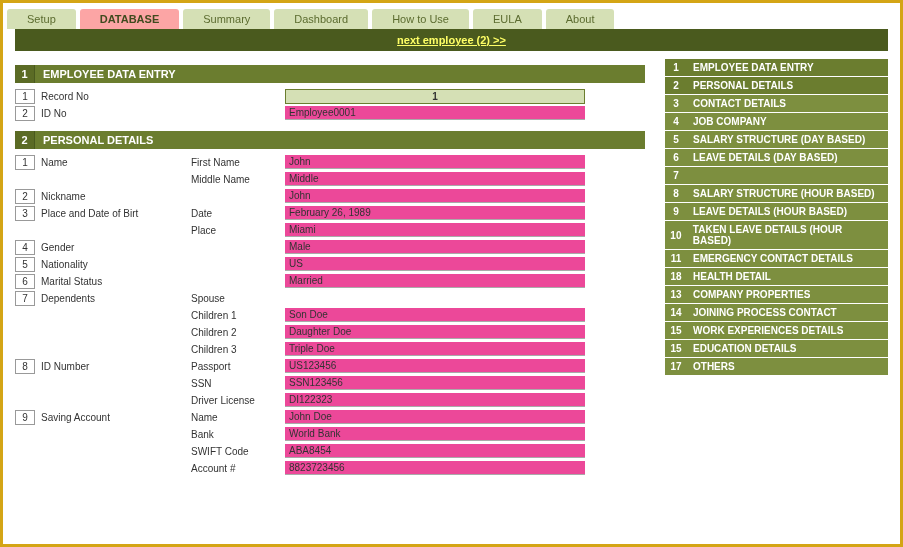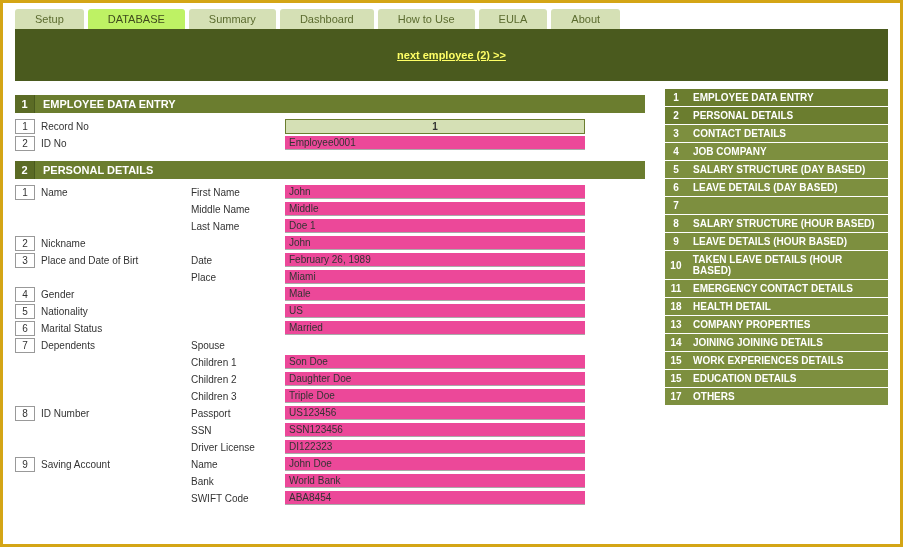--- a/index.html
+++ b/index.html
@@ -1,20 +1,20 @@
 <!DOCTYPE html>
 <html><head>
 <meta charset="utf-8">
 <style>
 *{box-sizing:border-box;margin:0;padding:0}
 body{font-family:Arial,sans-serif;font-size:11px;background:#fff;border:3px solid #d4a515;width:903px;height:547px;overflow:hidden;color:#333}
-.tabs{display:flex;gap:4px;padding:6px 12px 0 12px;background:#fff}
+.tabs{display:flex;gap:4px;padding:6px 12px 0 4px;background:#fff}
 .tab{padding:4px 20px;background:#d5e0b5;color:#5b6b2f;border-radius:3px 3px 0 0;cursor:pointer;font-size:11px}
-.tab.active{background:#bef264;font-weight:normal;color:#3f4a1e}
-.banner{background:#4a5a1e;color:#fff;text-align:center;padding:20px 0;margin:0 12px}
+.tab.active{background:#fca5a5;font-weight:bold;color:#3f4a1e}
+.banner{background:#4a5a1e;color:#fff;text-align:center;padding:5px 0;margin:0 12px}
 .banner a{color:#ffff66;text-decoration:underline;font-size:11px;font-weight:bold}
 .main{display:flex;padding:8px 12px;gap:20px}
 .left{flex:1}
 .right{width:230px}
 .section-hdr{display:flex;align-items:center;background:#6b7d2f;color:#fff;margin-top:6px}
 .section-hdr .num{background:#5b6b25;width:20px;text-align:center;padding:3px 0;font-weight:bold;border-right:1px solid #4a5a1e}
 .section-hdr .title{padding:3px 8px;font-weight:bold;font-size:11px}
 .section-hdr.first{background:#6b7d2f;width:630px}
 .row{display:flex;align-items:center;min-height:16px;margin-top:1px}
 .row .box{width:20px;border:1px solid #999;text-align:center;font-size:10px;padding:1px 0;background:#fff}
@@ -79,26 +79,20 @@
         <div class="lbl">Name</div>
         <div class="sublbl">First Name</div>
         <div class="val">John</div>
       </div>
   <div class="row">
         <div class="box empty"></div>
         <div class="lbl"></div>
         <div class="sublbl">Middle Name</div>
         <div class="val">Middle</div>
       </div>
-  <div class="row">
-        <div class="box empty"></div>
-        <div class="lbl"></div>
-        <div class="sublbl">Last Name</div>
-        <div class="val">Doe 1</div>
-      </div>
 
   <div class="row">
         <div class="box">2</div>
         <div class="lbl">Nickname</div>
         <div class="sublbl"></div>
         <div class="val">John</div>
       </div>
 
   <div class="row">
         <div class="box">3</div>
@@ -185,20 +179,26 @@
         <div class="box empty"></div>
         <div class="lbl"></div>
         <div class="sublbl">Bank</div>
         <div class="val">World Bank</div>
       </div>
   <div class="row">
         <div class="box empty"></div>
         <div class="lbl"></div>
         <div class="sublbl">SWIFT Code</div>
         <div class="val">ABA8454</div>
+      </div>
+  <div class="row">
+        <div class="box empty"></div>
+        <div class="lbl"></div>
+        <div class="sublbl">Account #</div>
+        <div class="val">8823723456</div>
       </div>
 
 </div>
 
 <div class="right">
   <div class="nav-list" id="navlist">
         <div class="nav-item active">
           <div class="num">1</div>
           <div class="txt">EMPLOYEE DATA ENTRY</div>
         </div>
@@ -244,21 +244,21 @@
         <div class="nav-item">
           <div class="num">18</div>
           <div class="txt">HEALTH DETAIL</div>
         </div>
         <div class="nav-item">
           <div class="num">13</div>
           <div class="txt">COMPANY PROPERTIES</div>
         </div>
         <div class="nav-item">
           <div class="num">14</div>
-          <div class="txt">JOINING JOINING DETAILS</div>
+          <div class="txt">JOINING PROCESS CONTACT</div>
         </div>
         <div class="nav-item">
           <div class="num">15</div>
           <div class="txt">WORK EXPERIENCES DETAILS</div>
         </div>
         <div class="nav-item">
           <div class="num">15</div>
           <div class="txt">EDUCATION DETAILS</div>
         </div>
         <div class="nav-item">

